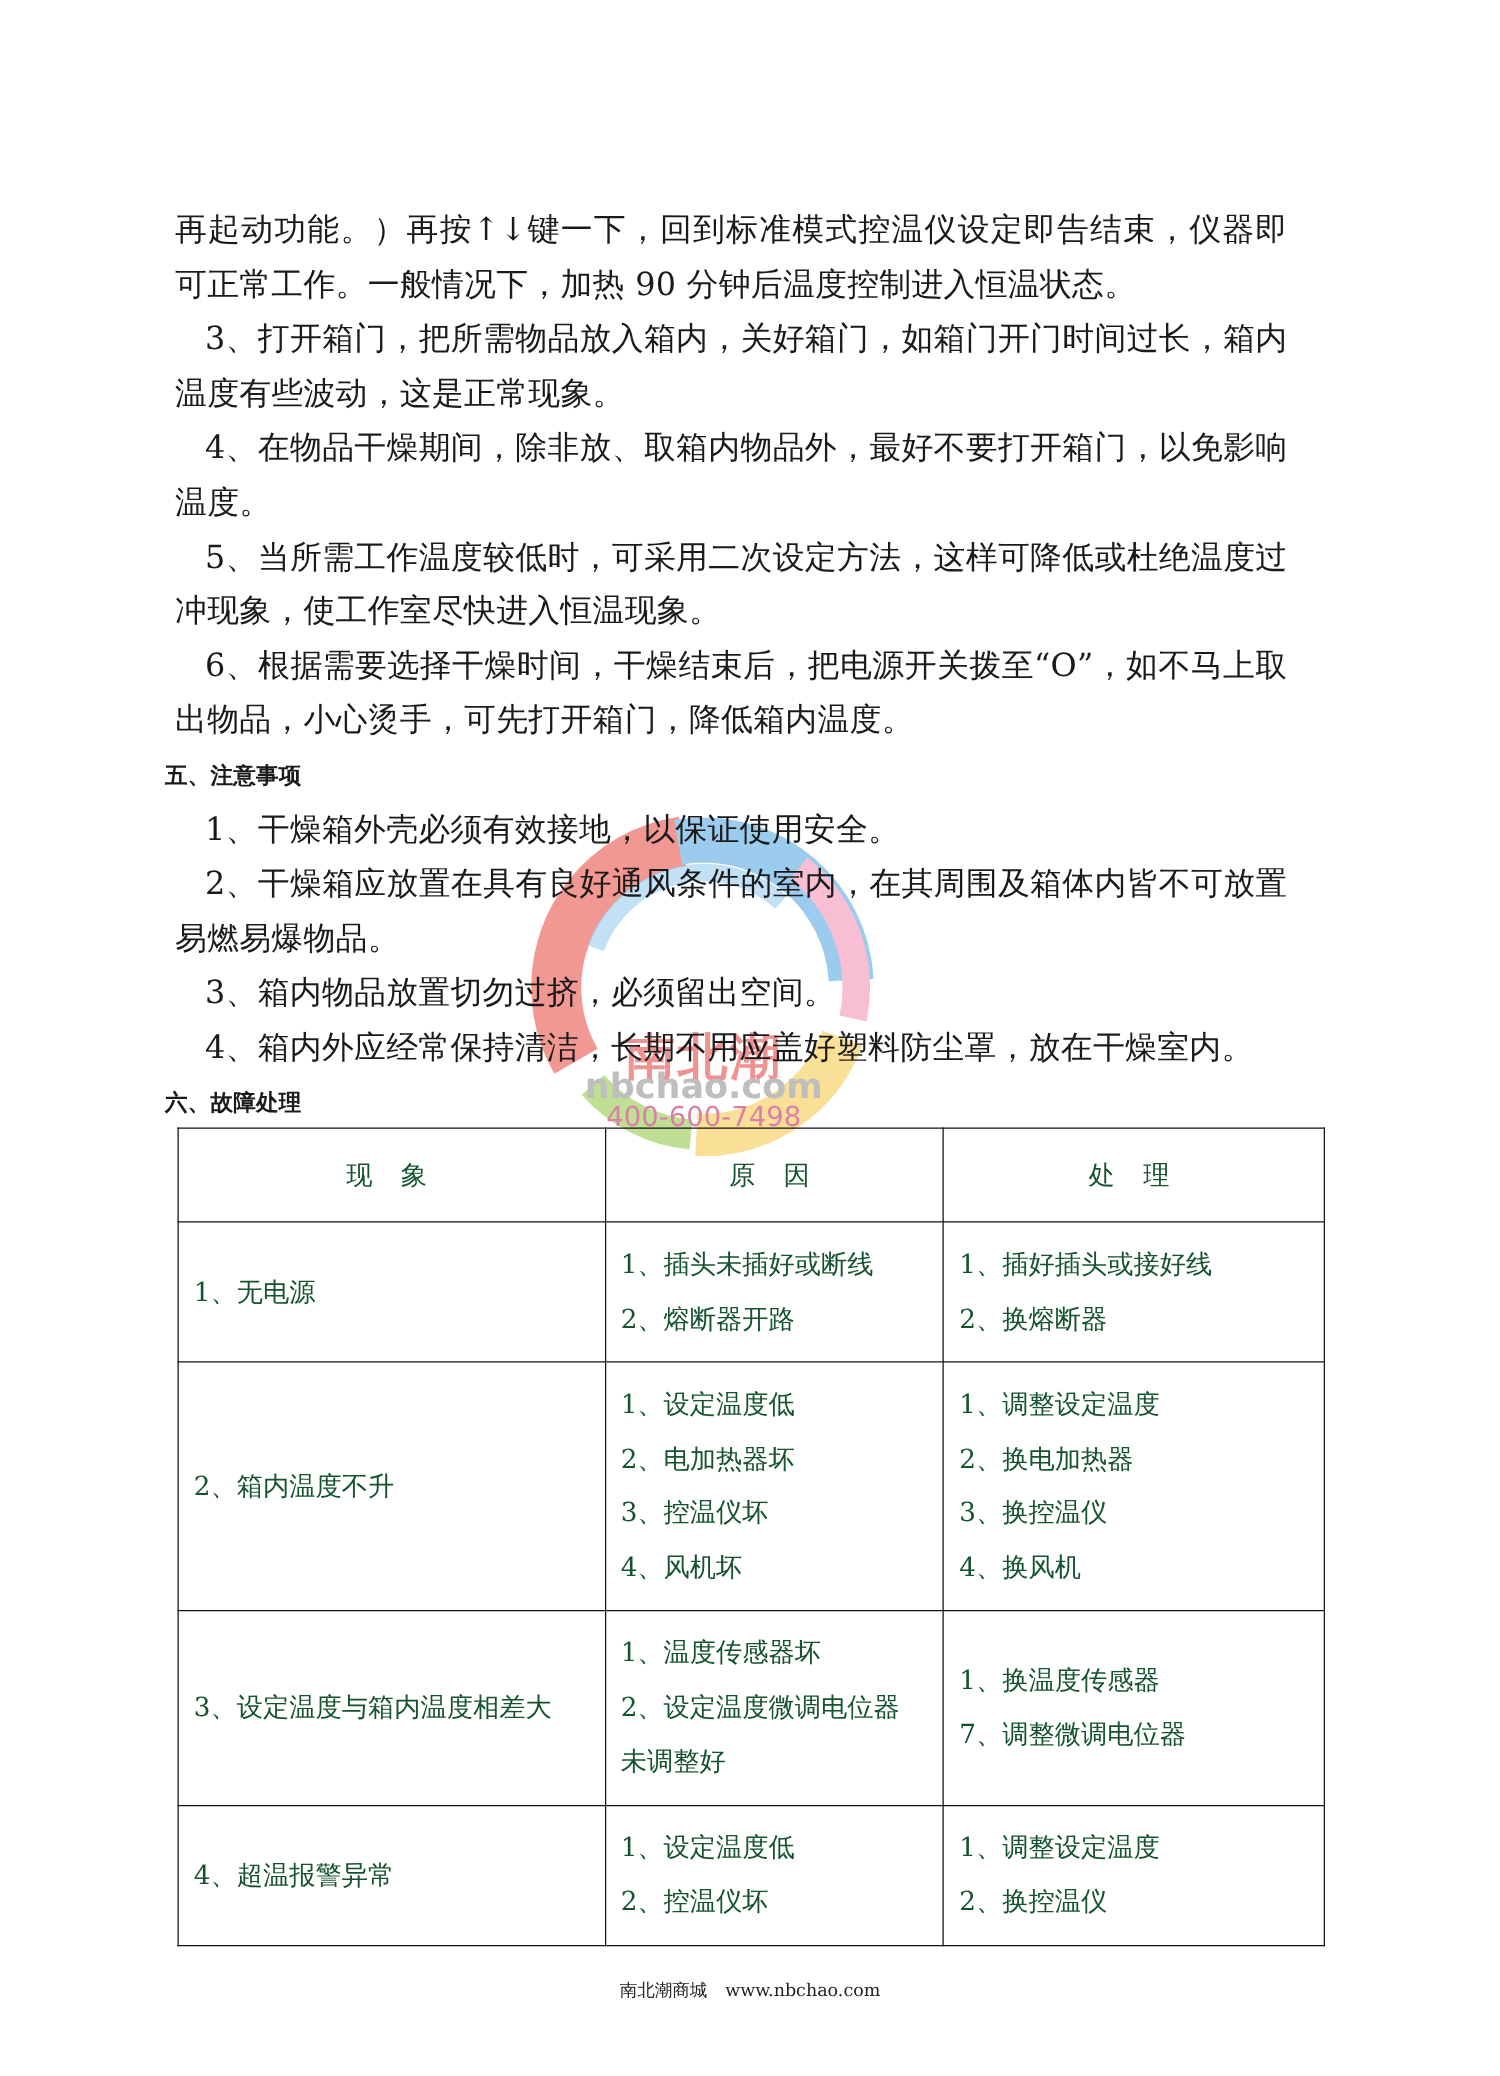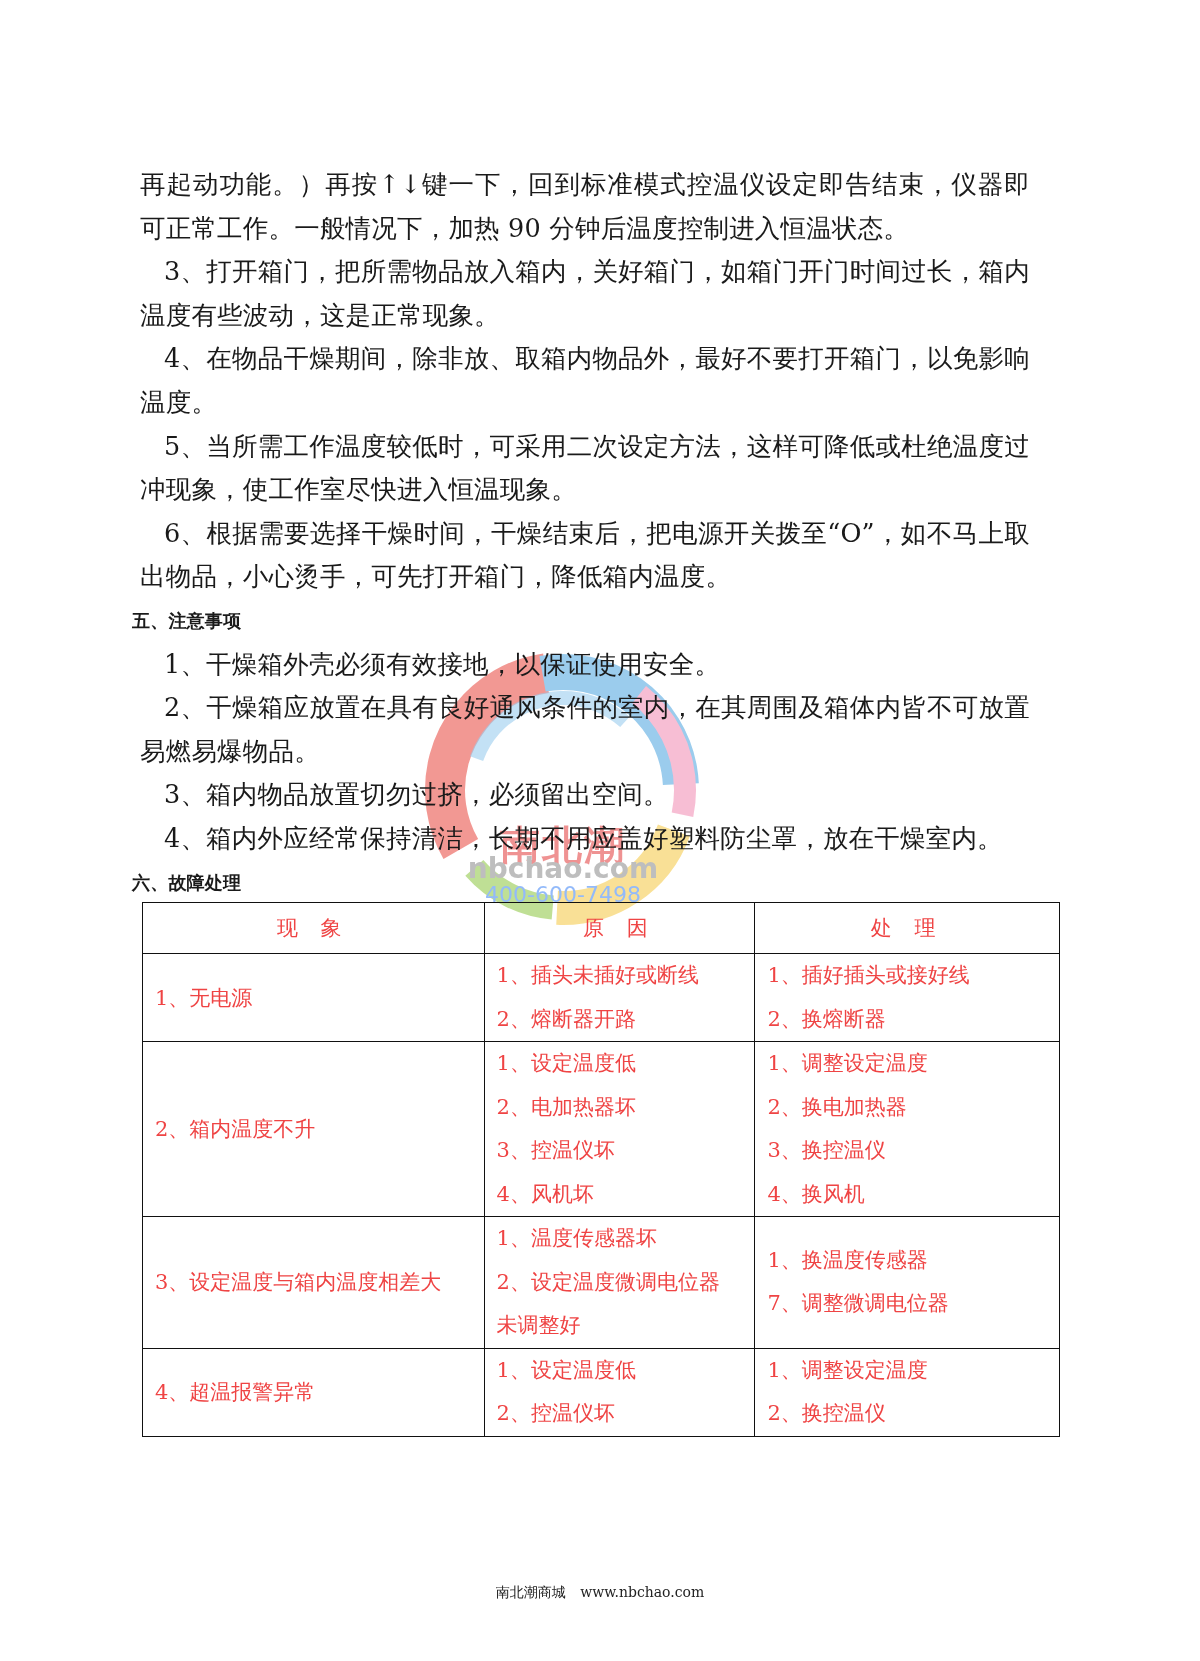--- a/index.html
+++ b/index.html
@@ -15,41 +15,41 @@
     position: absolute; left: 413px; top: 640px; width: 300px; height: 300px;
     pointer-events: none; opacity: 0.55;
   }
   .watermark svg { width: 300px; height: 300px; display: block; }
   .wm-text {
     position: absolute; left: 0; width: 300px; text-align: center;
     font-family: "DejaVu Sans", sans-serif;
   }
   .wm-cn { top: 178px; font-size: 40px; color: #e23a3a; font-weight: bold; letter-spacing: 2px; }
   .wm-site { top: 212px; font-size: 28px; color: #8a8a8a; font-weight: bold; }
-  .wm-phone { top: 242px; font-size: 22px; color: #3b82f6; }
+  .wm-phone { top: 242px; font-size: 22px; color: #be185d; }
 
   .body-text {
     position: absolute; left: 140px; top: 163px; width: 890px;
     font-size: 25.5px; line-height: 43.6px; letter-spacing: 0.2px;
   }
   .body-text p { margin: 0; text-align: justify; text-align-last: left; }
   .body-text p.indent { text-indent: 24px; }
   .body-text h2 {
     margin: 0; font-size: 18px; font-weight: bold; line-height: 43.6px;
     font-family: "DejaVu Sans", sans-serif; margin-left: -8px;
   }
 
   table.fault {
     position: absolute; left: 142px; top: 902px; width: 918px;
     border-collapse: collapse; font-size: 21px;
     font-family: "DejaVu Serif", "Liberation Serif", serif;
   }
   table.fault td, table.fault th {
-    border: 1.5px solid #111; vertical-align: middle; padding: 0 12px;
-    font-weight: normal; color: #ef4444;
+    border: 1.5px solid #111; vertical-align: middle; padding: 12px 12px;
+    font-weight: normal; color: #14532d;
   }
   table.fault th { height: 50px; text-align: center; letter-spacing: 8px; }
   .col1 { width: 318px; }
   .col2 { width: 246px; }
   .col3 { width: 280px; }
   .cell-lines div { line-height: 43.5px; white-space: nowrap; }
   .r1 td { height: 86px; }
   .r2 td { height: 173px; }
   .r3 td { height: 129px; }
   .r4 td { height: 85px; }

